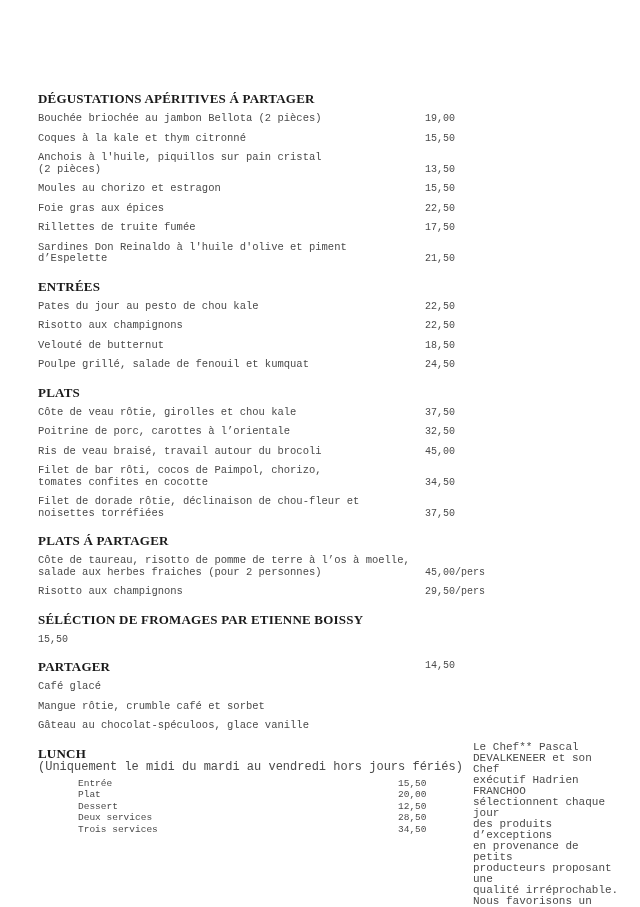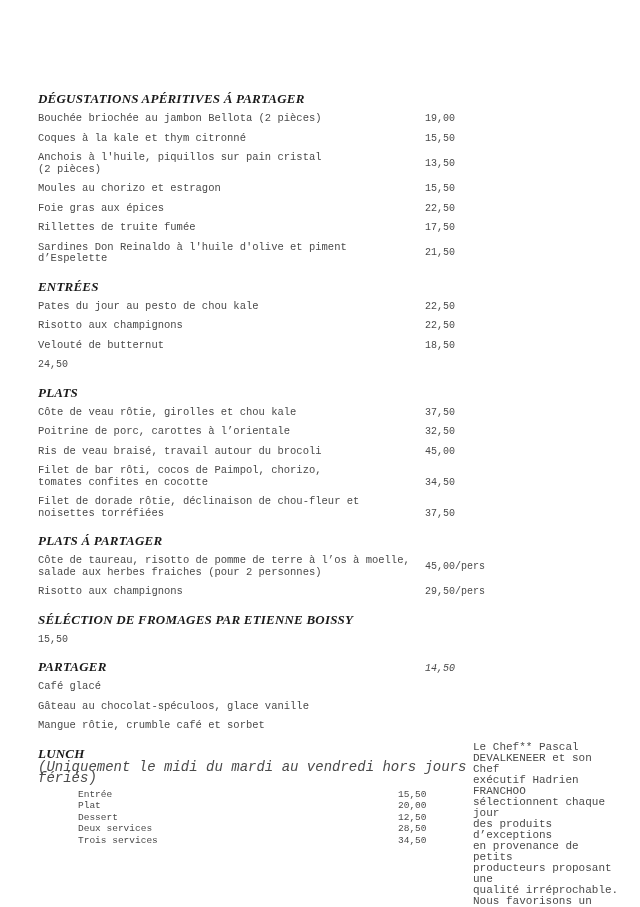--- a/index.html
+++ b/index.html
@@ -14,44 +14,42 @@
   }
   .content {
     position: absolute;
     top: 92px;
     left: 38px;
     width: 470px;
   }
   .section { margin-bottom: 15px; }
   .section-heading-row {
     display: flex;
-    align-items: flex-end;
+    align-items: flex-start;
     margin-bottom: 7px;
-    font-style: italic;
   }
   .section-title {
     font-family: "Liberation Serif", "DejaVu Serif", serif;
     font-weight: 700;
     font-size: 13px;
     line-height: 14px;
     color: #1a1a1a;
     letter-spacing: 0.2px;
     width: 387px;
     flex: none;
   }
   .section-subtitle {
-    font-size: 14px;
+    font-size: 12px;
     line-height: 11px;
     color: #4a4a4a;
     margin: -2px 0 6px 0;
-    font-style: italic;
   }
   .item-row {
     display: flex;
-    align-items: center;
+    align-items: flex-end;
     margin-bottom: 8px;
   }
   .item-row.price-bottom { align-items: flex-end; }
   .item-name {
     width: 387px;
     flex: none;
     font-size: 10.5px;
     line-height: 11.5px;
     color: #4a4a4a;
   }
@@ -144,20 +142,21 @@
     <span class="item-name">Risotto aux champignons</span>
     <span class="item-price">22,50</span>
   </div>
 
   <div class="item-row">
     <span class="item-name">Velouté de butternut</span>
     <span class="item-price">18,50</span>
   </div>
 
   <div class="item-row">
+    <span class="item-name">Poulpe grillé, salade de fenouil et kumquat</span>
     <span class="item-price">24,50</span>
   </div>
 </div>
   </section>
 
   <section class="section">
     <div class="section-heading-row">
       <h2 class="section-title">PLATS</h2>
 
     </div>
@@ -228,26 +227,26 @@
       <span class="item-price section-price">14,50</span>
     </div>
 
     <div class="section-items">
   <div class="item-row">
     <span class="item-name">Café glacé</span>
 
   </div>
 
   <div class="item-row">
+    <span class="item-name">Mangue rôtie, crumble café et sorbet</span>
+
+  </div>
+
+  <div class="item-row">
     <span class="item-name">Gâteau au chocolat-spéculoos, glace vanille</span>
-
-  </div>
-
-  <div class="item-row">
-    <span class="item-name">Mangue rôtie, crumble café et sorbet</span>
 
   </div>
 </div>
   </section>
 
   <section class="section lunch">
     <div class="section-heading-row">
       <h2 class="section-title">LUNCH</h2>
 
     </div>

